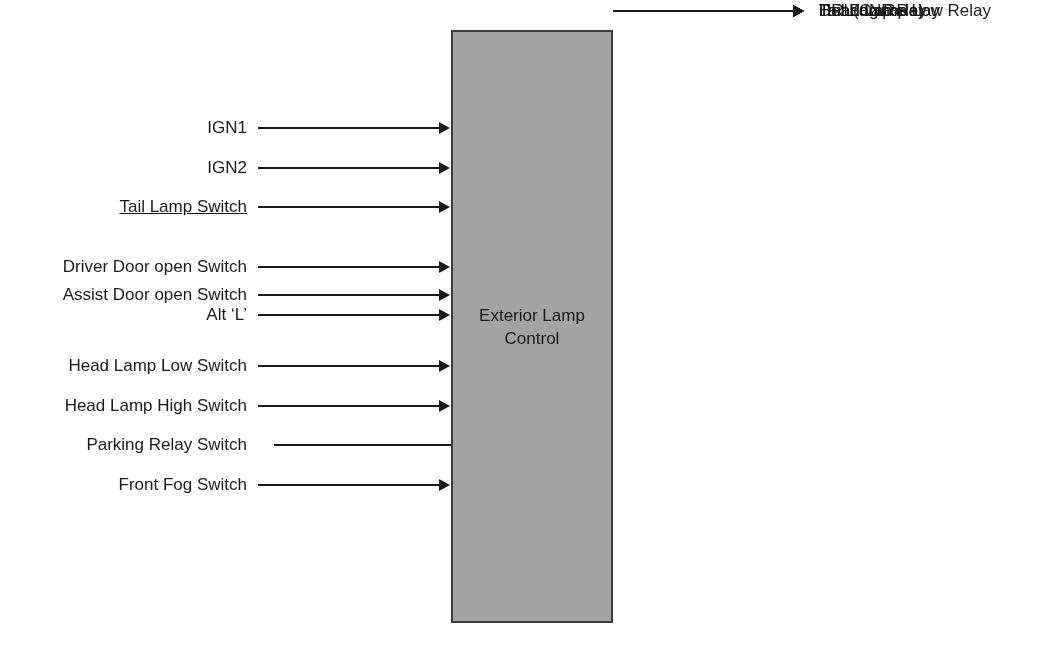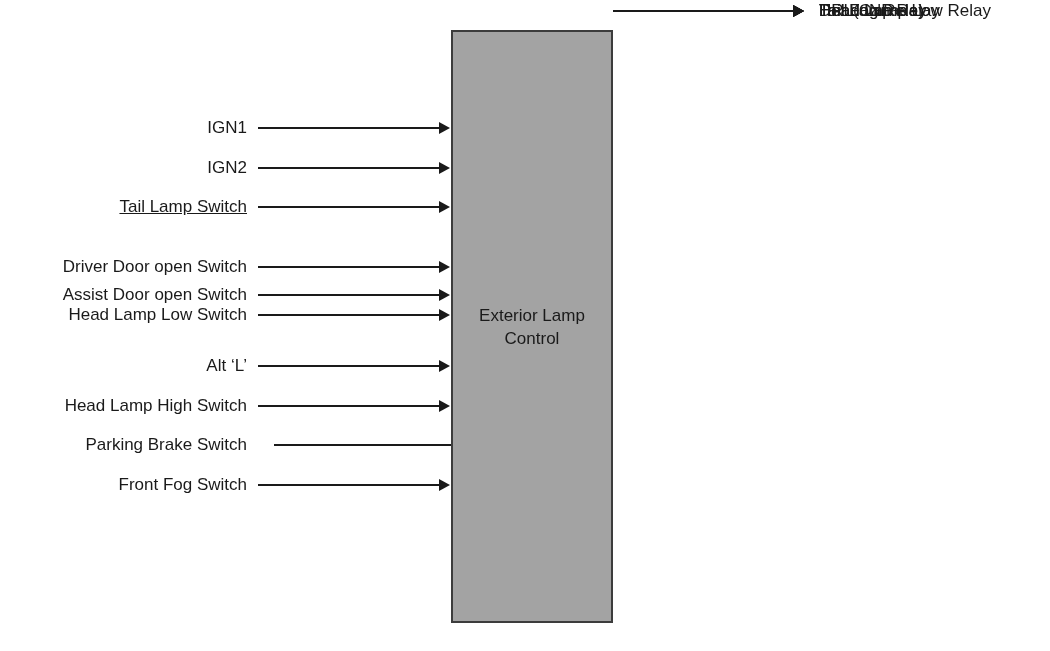--- a/index.html
+++ b/index.html
@@ -127,33 +127,33 @@
   </div>
   <div class="in-row">
     <span class="in-label">Driver Door open Switch</span>
     <span class="in-line"></span>
   </div>
   <div class="in-row">
     <span class="in-label">Assist Door open Switch</span>
     <span class="in-line"></span>
   </div>
   <div class="in-row">
-    <span class="in-label">Head Lamp Low Switch</span>
+    <span class="in-label">Alt ‘L’</span>
     <span class="in-line"></span>
   </div>
   <div class="in-row">
-    <span class="in-label">Alt ‘L’</span>
+    <span class="in-label">Head Lamp Low Switch</span>
     <span class="in-line"></span>
   </div>
   <div class="in-row">
     <span class="in-label">Head Lamp High Switch</span>
     <span class="in-line"></span>
   </div>
   <div class="in-row">
-    <span class="in-label">Parking Brake Switch</span>
+    <span class="in-label">Parking Relay Switch</span>
     <span class="in-line"></span>
   </div>
   <div class="in-row">
     <span class="in-label">Front Fog Switch</span>
     <span class="in-line"></span>
   </div>
 
   <div class="block">
     <div class="block-title">Exterior Lamp Control</div>
   </div>

